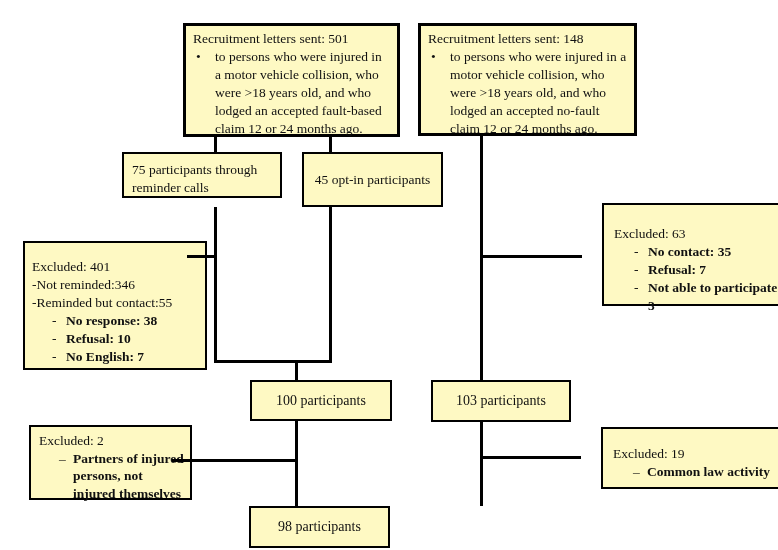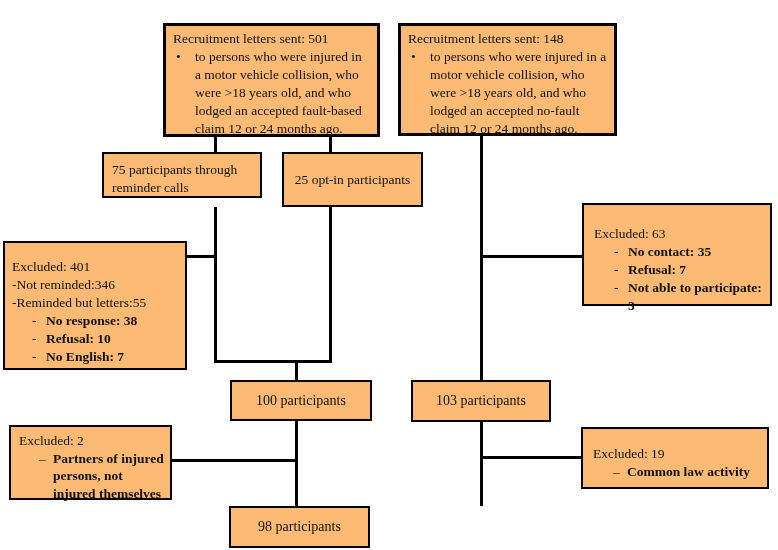--- a/index.html
+++ b/index.html
@@ -15,23 +15,24 @@
     position:absolute;top:1px;
     transform:translateX(-50%);
     font-size:15px;
     white-space:nowrap;
     margin-top:48px;
   }
   .box{
     position:absolute;
     box-sizing:border-box;
     border:2px solid #000;
-    background:#fdba74;
+    background:#fef9c3;
     font-size:13.5px;
     line-height:18px;
+    margin-left:20px;
   }
   .box.thick{border-width:3px;}
   .recruit{padding:4px 7px 0 7px;}
   .recruit .bullet-row{display:flex;}
   .recruit .bullet-char{width:19px;flex:0 0 19px;text-align:left;padding-left:3px;}
   .recruit .bullet-text{flex:1;}
   .center-box{
     display:flex;align-items:center;justify-content:center;
     text-align:center;font-size:14px;
   }
@@ -65,27 +66,27 @@
       <span class="bullet-char">•</span>
       <span class="bullet-text">to persons who were injured in a motor vehicle collision, who were &gt;18 years old, and who lodged an accepted no-fault claim 12 or 24 months ago.</span>
     </div>
   </div>
 
   <div class="box pad-box" style="left:102px;top:152px;width:160px;height:46px;">
     <span>75 participants through reminder calls</span>
   </div>
 
   <div class="box center-box" style="left:282px;top:152px;width:141px;height:55px;font-size:13.5px;">
-    <span>25 opt-in participants</span>
+    <span>45 opt-in participants</span>
   </div>
 
   <div class="box excl" style="left:3px;top:241px;width:184px;height:129px;padding:15px 6px 0 7px;">
     <div>Excluded: 401</div>
     <div>-Not reminded:346</div>
-    <div>-Reminded but letters:55</div>
+    <div>-Reminded but contact:55</div>
     <div class="row indent1">
       <span class="dash">-</span>
       <span class="itxt">No response: 38</span>
     </div>
     <div class="row indent1">
       <span class="dash">-</span>
       <span class="itxt">Refusal: 10</span>
     </div>
     <div class="row indent1">
       <span class="dash">-</span>

